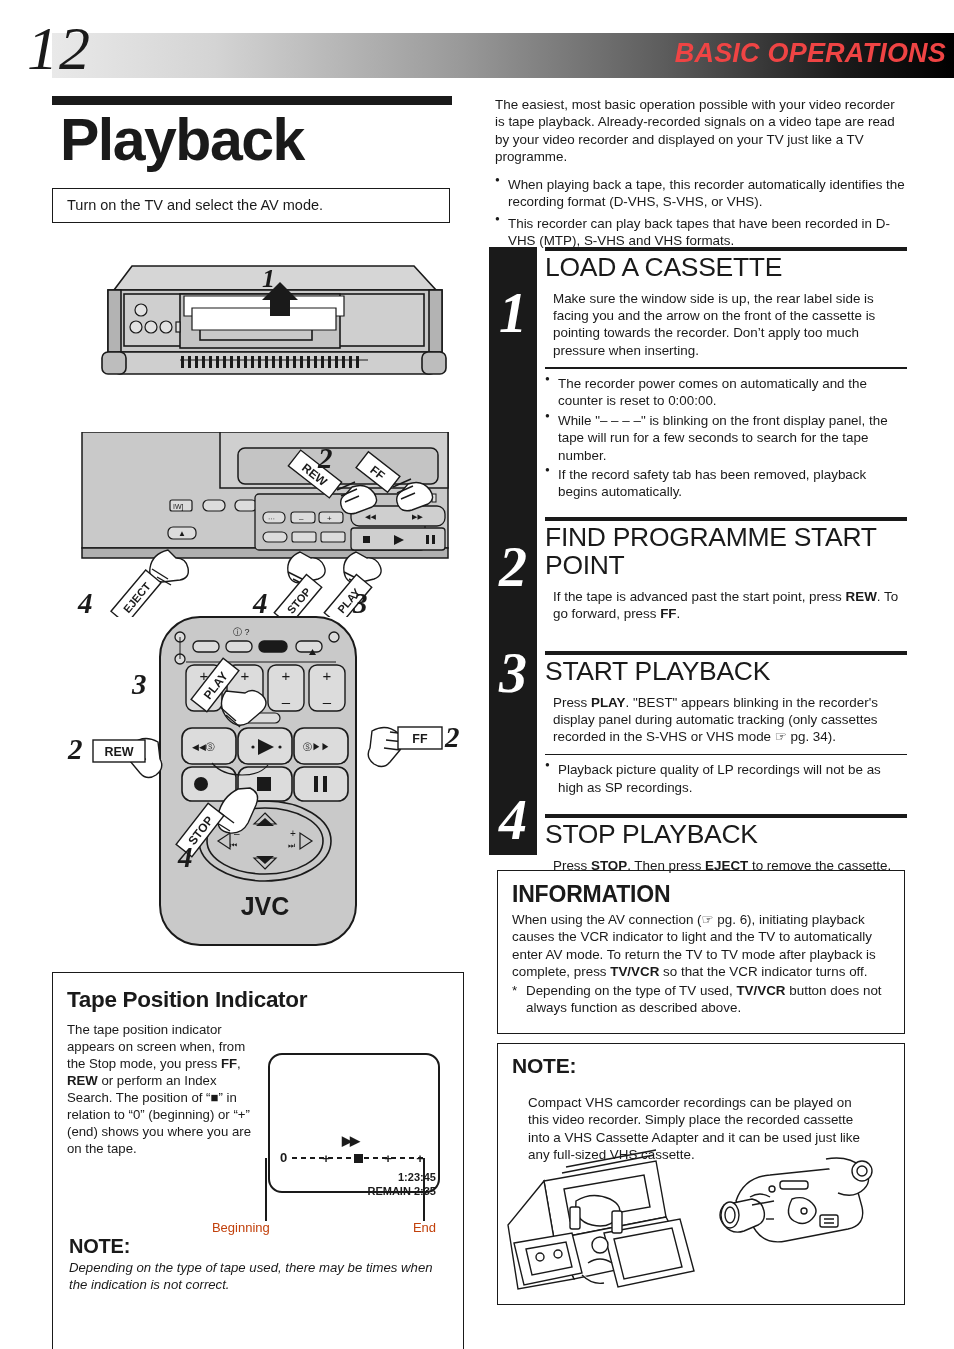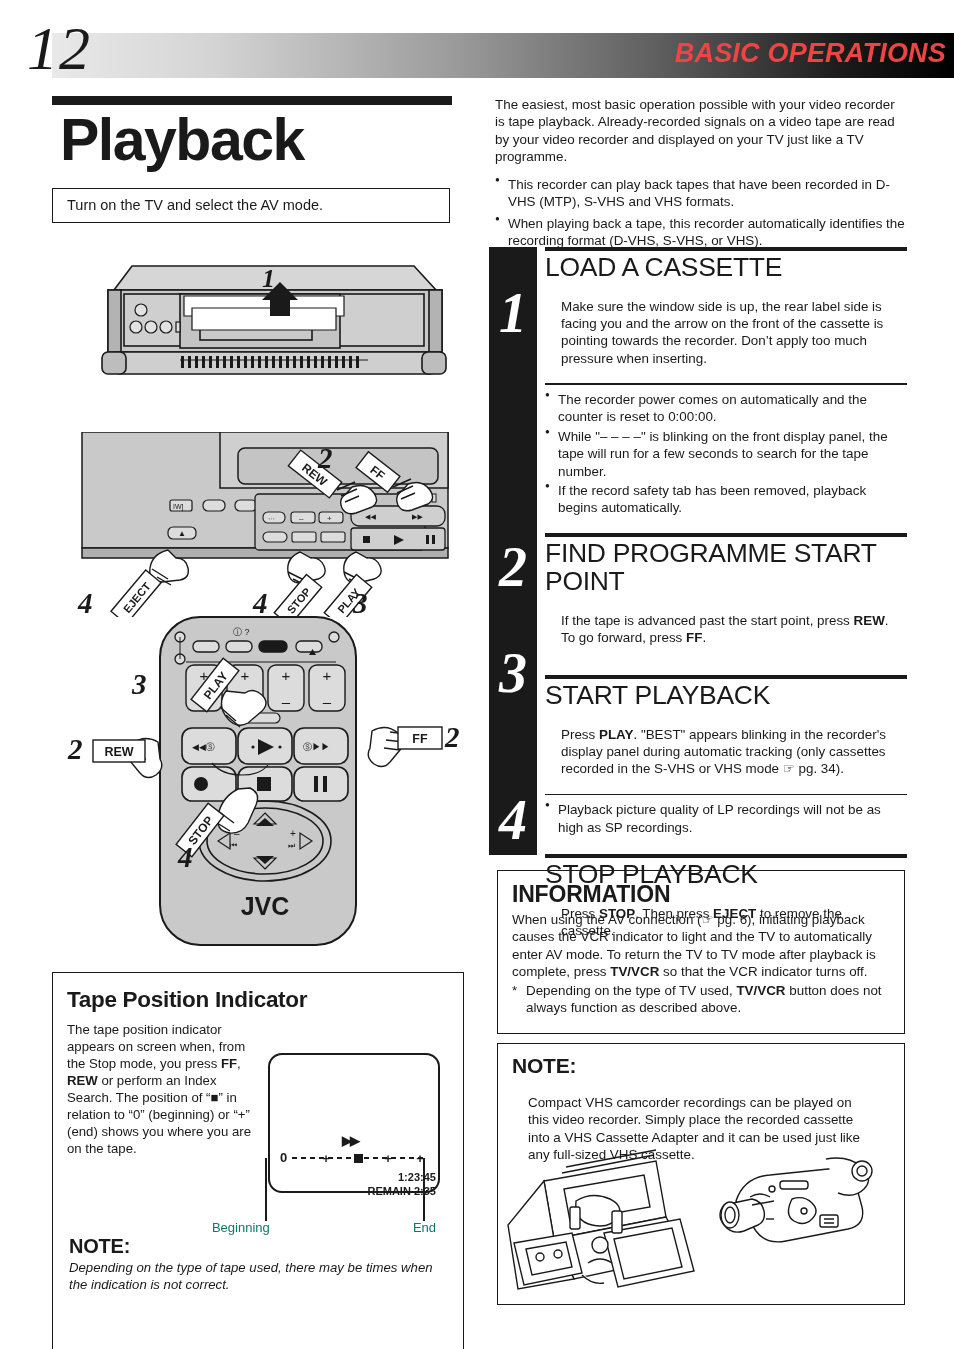--- a/index.html
+++ b/index.html
@@ -134,21 +134,21 @@
   #tp-ffarrow {
     position: absolute; left: 78px; top: 112px;
     font-size: 13px; letter-spacing: -2px; color: #1a1a1a; font-weight: bold;
   }
   #tp-counter {
     position: absolute; left: 60px; top: 150px;
     width: 112px; text-align: right;
     font-size: 11px; font-weight: bold; line-height: 1.25; color: #1a1a1a;
   }
   .tp-leader { position: absolute; background: #1a1a1a; width: 1.6px; }
-  .tp-endlabel { position: absolute; font-size: 13px; color: #0f766e; }
+  .tp-endlabel { position: absolute; font-size: 13px; color: #c2410c; }
   #tape-note { margin-top: 4px; padding: 0 2px; }
   #tape-note h3 { margin: 0 0 2px 0; font-size: 20px; font-weight: bold; letter-spacing: -0.2px; }
   #tape-note p { margin: 0; font-size: 13.2px; font-style: italic; line-height: 1.28; }
 
   
   #right-col { position: absolute; left: 495px; top: 96px; width: 412px; }
   #intro-para { font-size: 13.4px; line-height: 1.3; margin: 0; }
   #intro-bullets { margin: 10px 0 0 0; padding: 0; list-style: none; }
   #intro-bullets li {
     font-size: 13.4px; line-height: 1.3;
@@ -171,21 +171,21 @@
     font-style: italic; font-weight: bold;
     font-size: 56px; color: #ffffff; line-height: 1;
   }
   #steps-content { margin-left: 56px; width: 362px; }
   .step-block { margin-bottom: 0; }
   .step-rule { height: 4px; background: #1a1a1a; }
   .step-head {
     font-size: 26.5px; font-weight: normal; letter-spacing: -0.3px;
     margin: 2px 0 1px 0; line-height: 1.08; color: #1a1a1a;
   }
-  .step-body { font-size: 13.4px; line-height: 1.3; margin: 16px; color: #1a1a1a; }
+  .step-body { font-size: 13.4px; line-height: 1.3; margin: 8px; color: #1a1a1a; }
   .step-sub { margin: 6px 0 0 0; padding: 0; list-style: none; }
   .step-sub li {
     font-size: 13.4px; line-height: 1.3;
     padding-left: 13px; position: relative; margin-bottom: 2px;
   }
   .step-sub li:before {
     content: "\25CF"; position: absolute; left: 0; top: -1px; font-size: 8px;
   }
   .divider { height: 1.6px; background: #1a1a1a; margin: 7px 0 5px 0; }
 
@@ -543,22 +543,22 @@
   </div>
   <div id="tape-note">
     <h3>NOTE:</h3>
     <p>Depending on the type of tape used, there may be times when the indication is not correct.</p>
   </div>
 </div>
 
 <div id="right-col">
   <p id="intro-para">The easiest, most basic operation possible with your video recorder is tape playback. Already-recorded signals on a video tape are read by your video recorder and displayed on your TV just like a TV programme.</p>
   <ul id="intro-bullets">
+    <li>When playing back a tape, this recorder automatically identifies the recording format (D-VHS, S-VHS, or VHS).</li>
     <li>This recorder can play back tapes that have been recorded in D-VHS (MTP), S-VHS and VHS formats.</li>
-    <li>When playing back a tape, this recorder automatically identifies the recording format (D-VHS, S-VHS, or VHS).</li>
   </ul>
 </div>
 
 <div id="steps-wrap">
   <div id="step-bar"></div>
   <div class="step-digit" style="top:38px;">1</div>
   <div class="step-digit" style="top:292px;">2</div>
   <div class="step-digit" style="top:398px;">3</div>
   <div class="step-digit" style="top:545px;">4</div>
 

